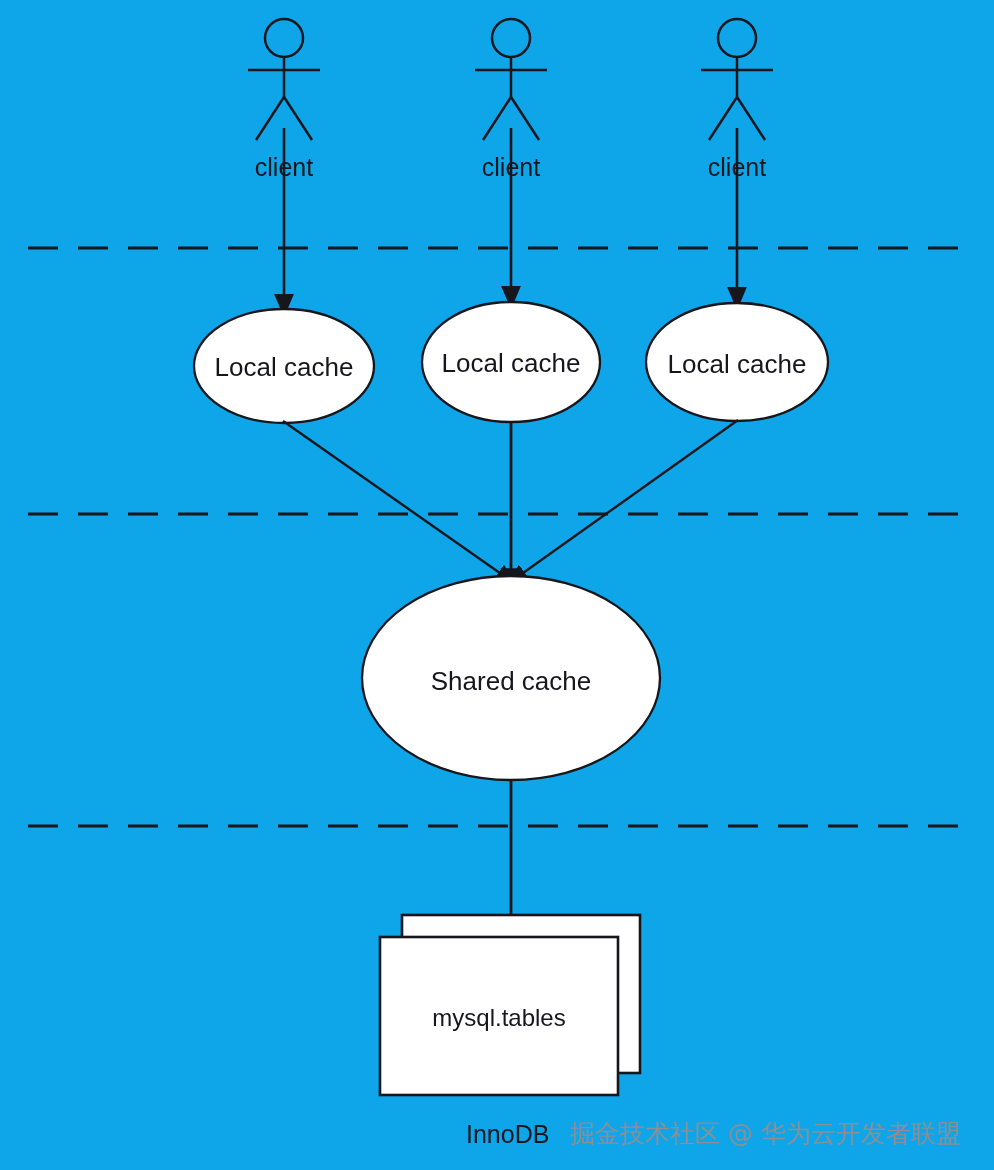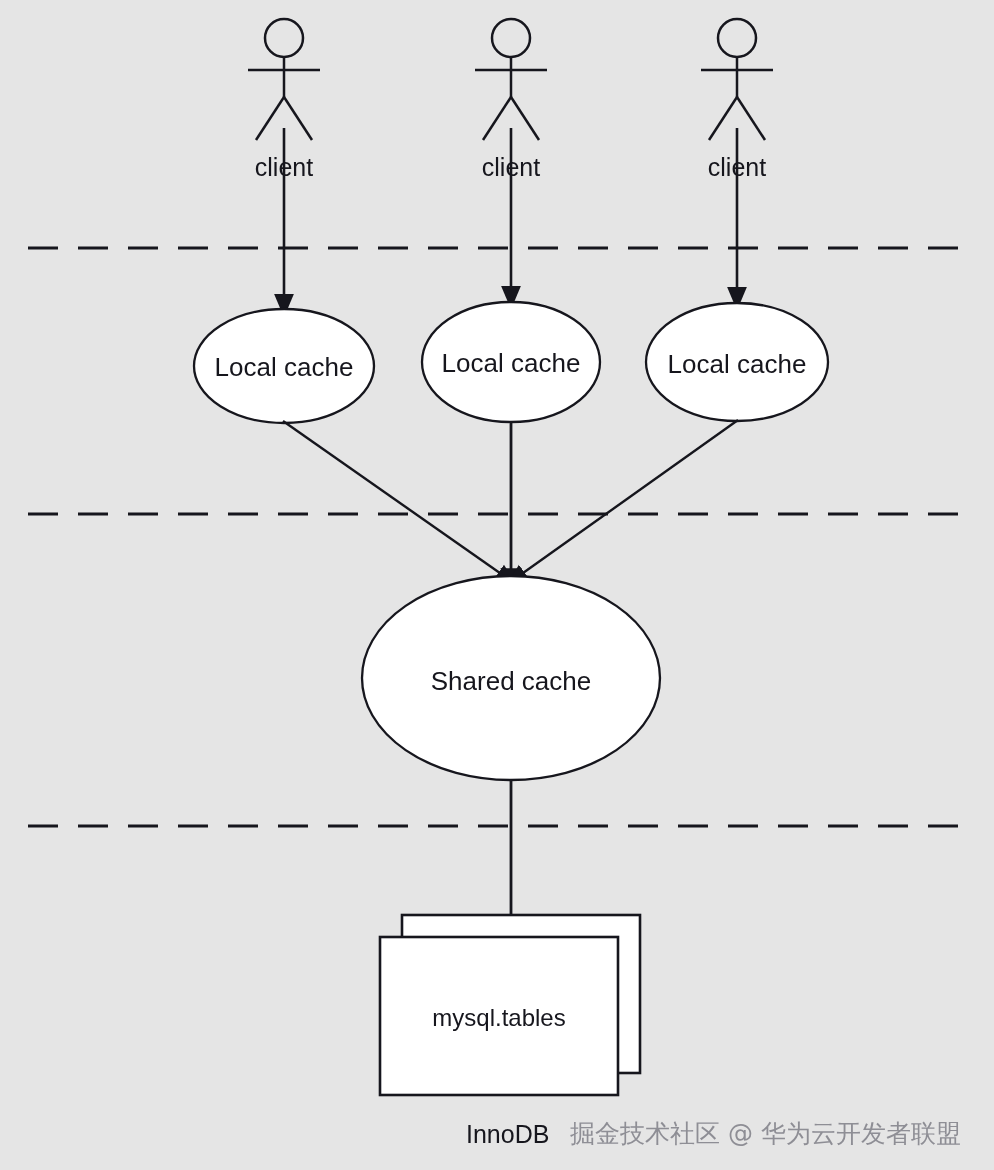--- a/index.html
+++ b/index.html
@@ -8,21 +8,21 @@
     padding: 0;
     background: #ffffff;
   }
   body {
     font-family: "Liberation Sans", "DejaVu Sans", sans-serif;
   }
   #canvas {
     position: relative;
     width: 994px;
     height: 1170px;
-    background: #e5e5e5;
+    background: #0ea5e9;
     overflow: hidden;
   }
   #diagram-svg {
     position: absolute;
     top: 0;
     left: 0;
     width: 994px;
     height: 1170px;
   }
   .node-text {

